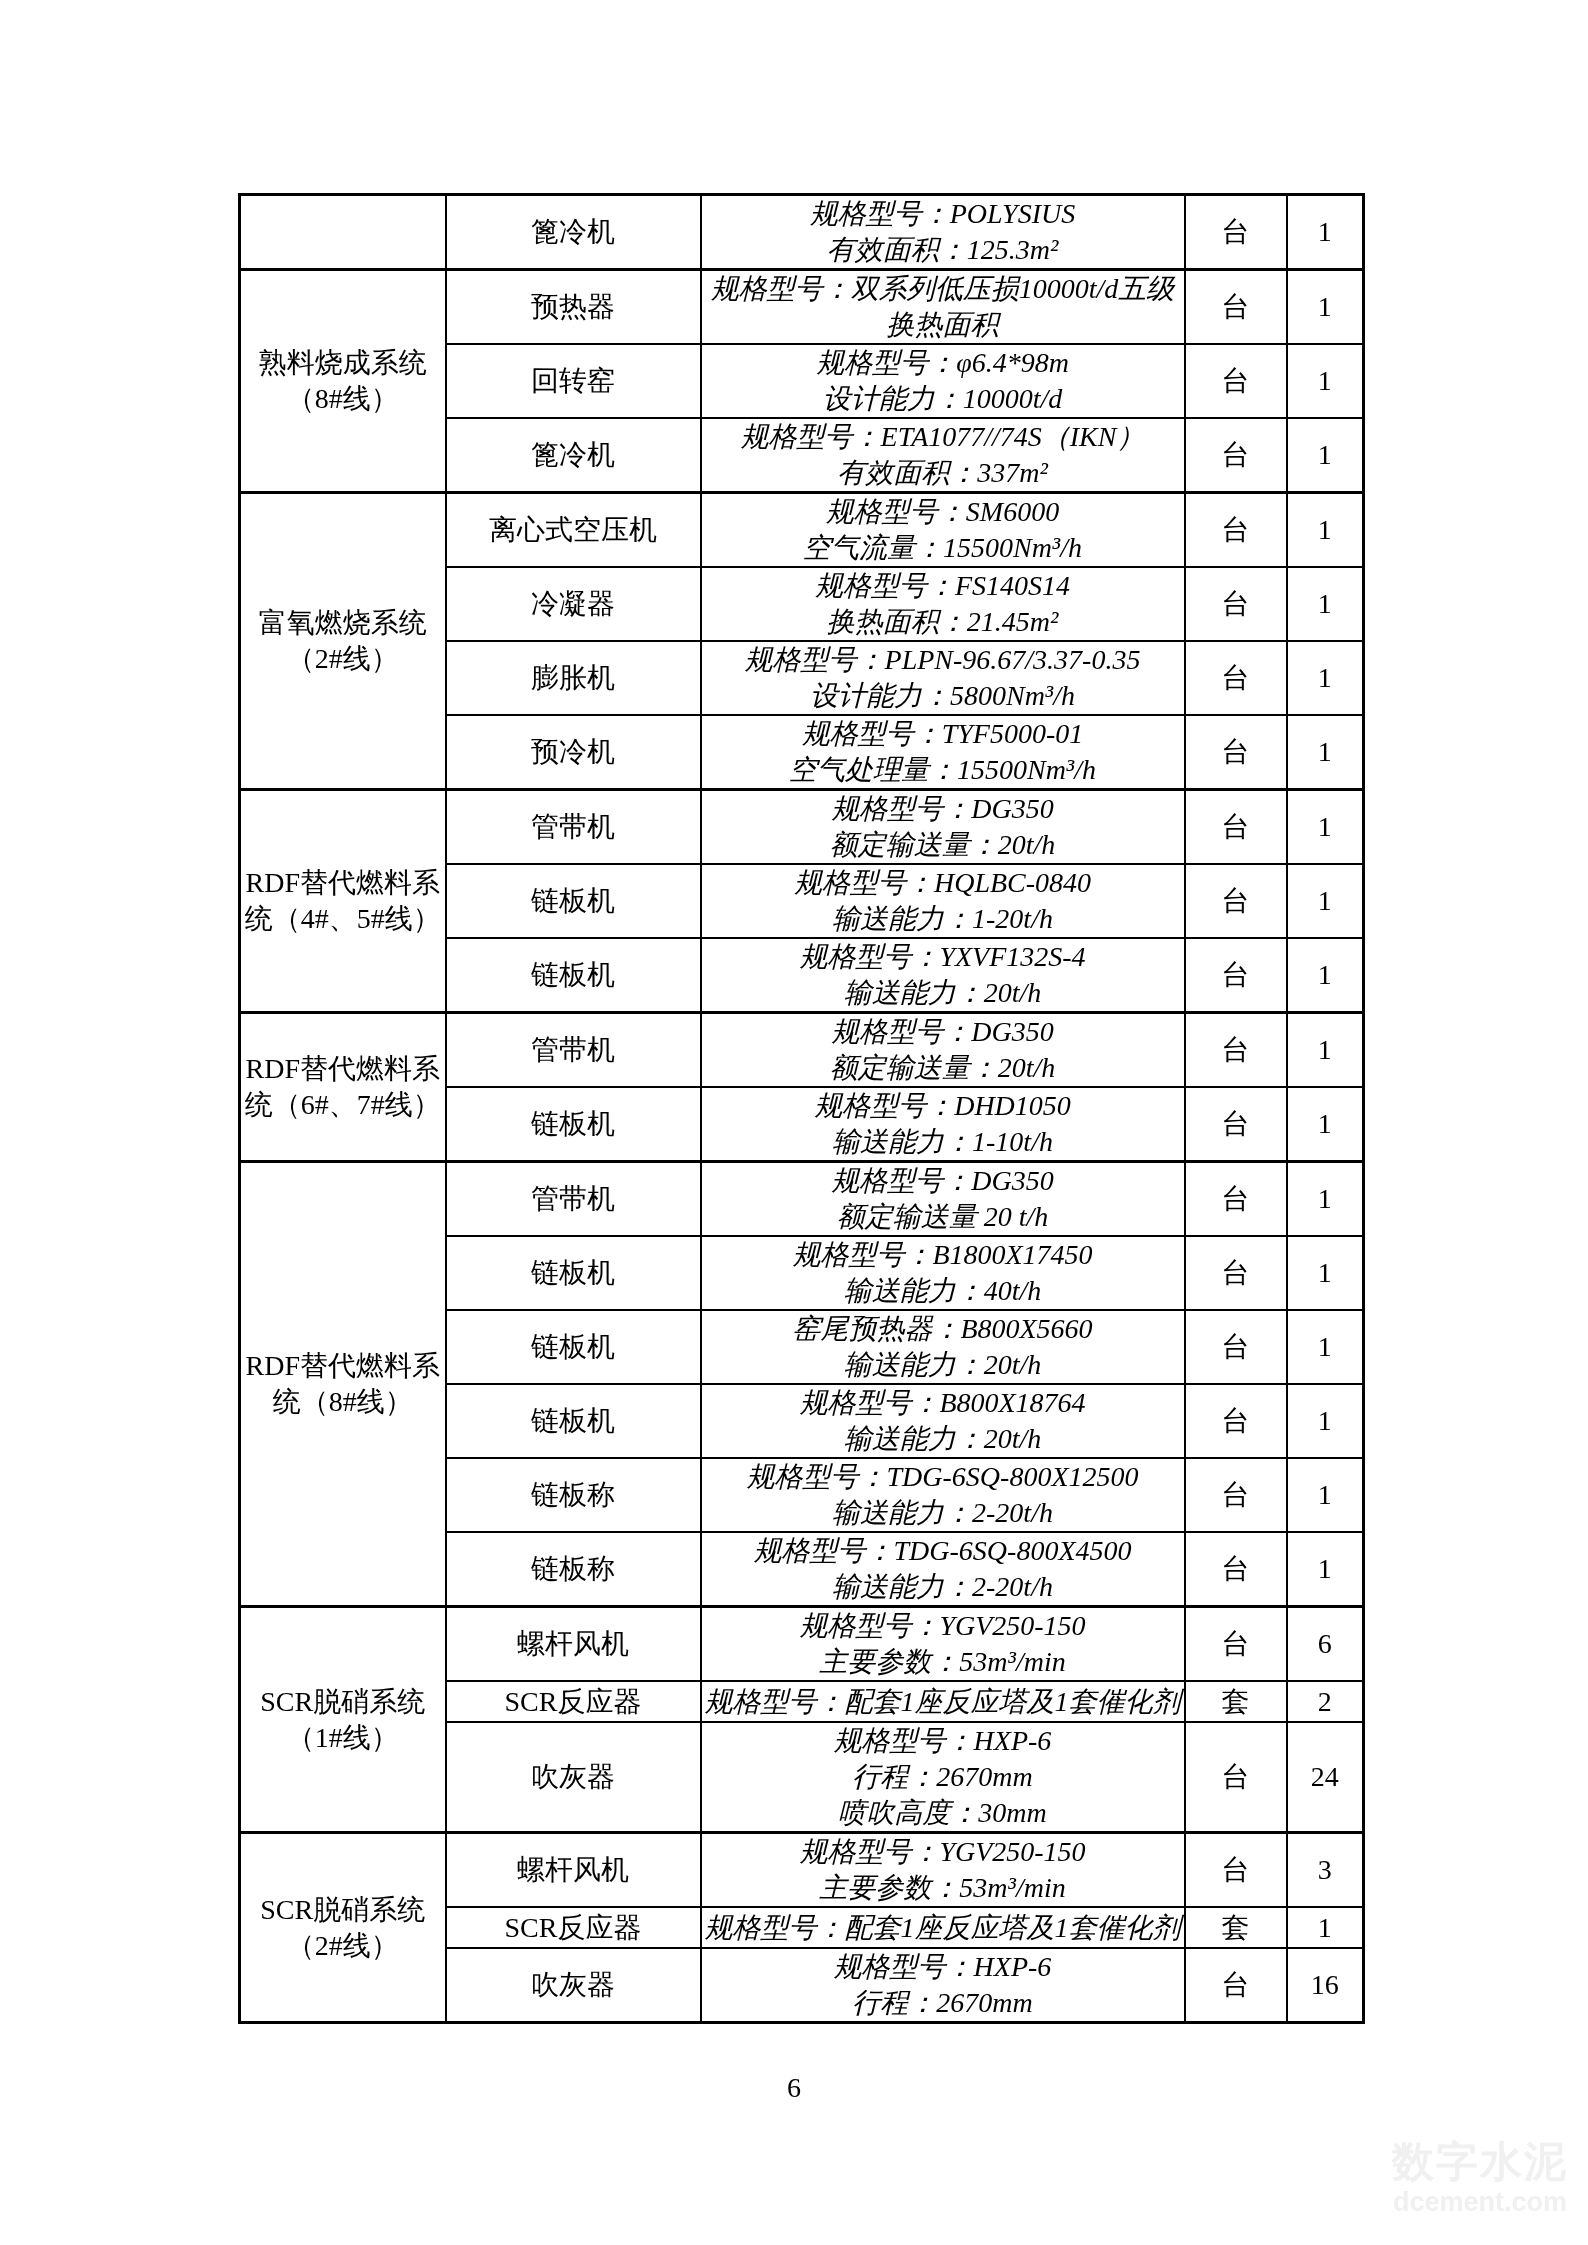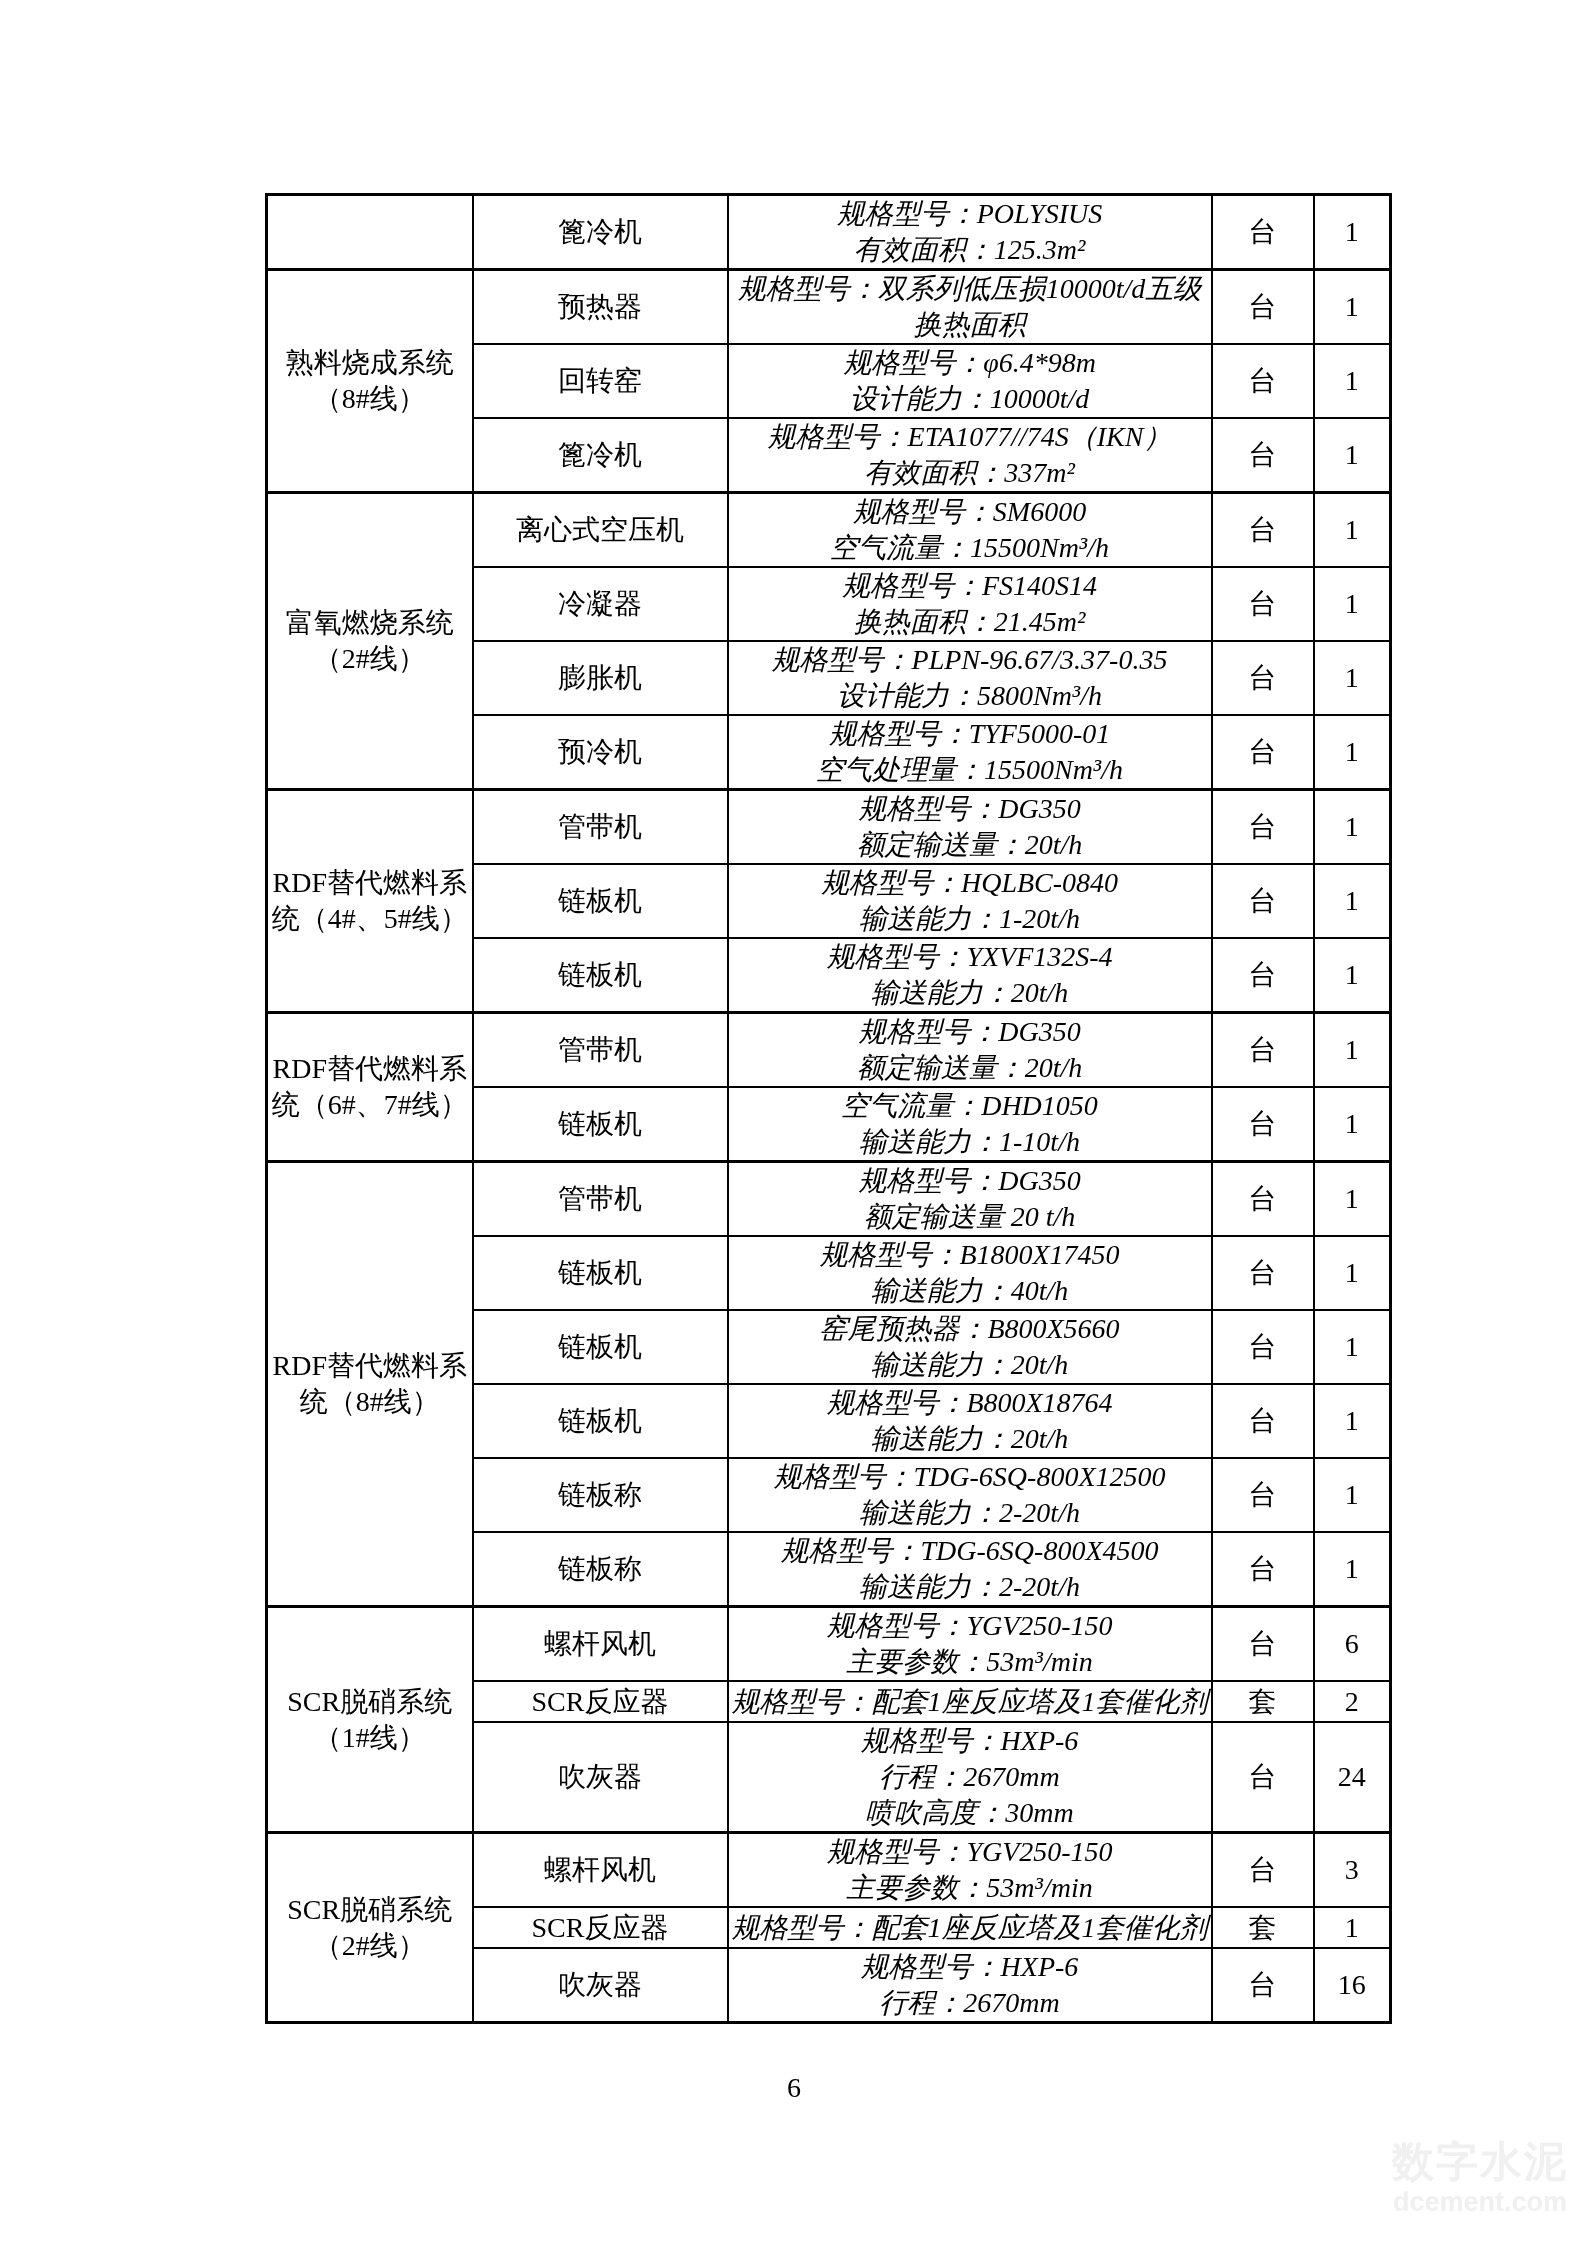--- a/index.html
+++ b/index.html
@@ -21,21 +21,20 @@
     background: #ffffff;
   }
   table.equipment-table {
     position: absolute;
     left: 238px;
     top: 193px;
     width: 1124px;
     border-collapse: collapse;
     table-layout: fixed;
     border: 3px solid #000000;
-    margin-left: 27px;
   }
   table.equipment-table td {
     border: 2px solid #000000;
     text-align: center;
     vertical-align: middle;
     padding: 0 2px;
     font-size: 28px;
     line-height: 36px;
     color: #000000;
     overflow: hidden;
@@ -206,21 +205,21 @@
           <td class="spec-cell">
             <div>规格型号：DG350</div>
             <div>额定输送量：20t/h</div>
           </td>
           <td class="unit-cell">台</td>
           <td class="quantity-cell">1</td>
         </tr>
         <tr class="h2">
           <td class="equipment-cell">链板机</td>
           <td class="spec-cell">
-            <div>空气流量：DHD1050</div>
+            <div>规格型号：DHD1050</div>
             <div>输送能力：1-10t/h</div>
           </td>
           <td class="unit-cell">台</td>
           <td class="quantity-cell">1</td>
         </tr>
         <tr class="h2 section-start">
           <td class="section-cell" rowspan="6">RDF替代燃料系
 统（8#线）</td>
           <td class="equipment-cell">管带机</td>
           <td class="spec-cell">

